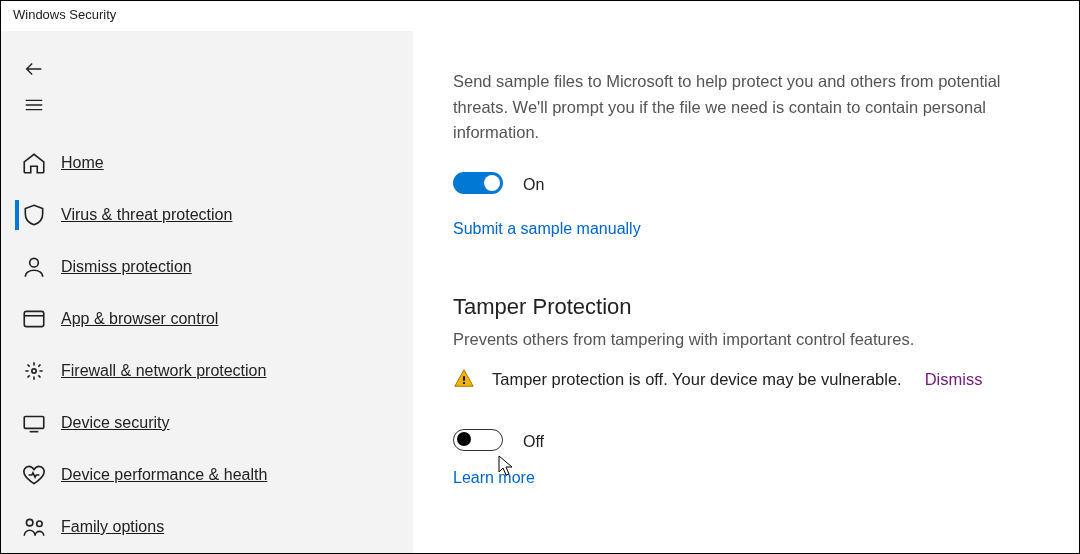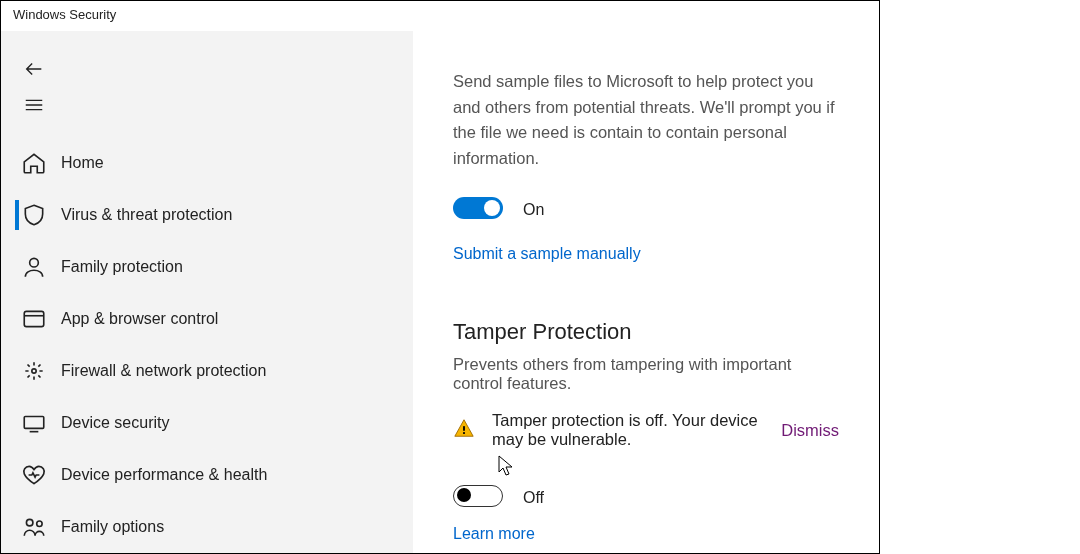--- a/index.html
+++ b/index.html
@@ -4,21 +4,21 @@
 <style>
   * { box-sizing: border-box; margin: 0; padding: 0; }
   html, body {
     width: 1080px; height: 554px;
     font-family: "Segoe UI", -apple-system, Arial, sans-serif;
     color: #1a1a1a;
     background: #fff;
     overflow: hidden;
   }
   .window {
-    width: 880px; height: 554px;
+    width: 1080px; height: 554px;
     border: 1px solid #000;
     display: flex; flex-direction: column;
   }
   .titlebar {
     height: 30px;
     padding: 6px 12px 0 12px;
     font-size: 13px;
     color: #222;
   }
   .body {
@@ -34,21 +34,21 @@
   }
   .topbtn {
     height: 46px;
     display: flex; align-items: center;
     padding-left: 22px;
     cursor: pointer;
   }
   .topbtn svg { width: 22px; height: 22px; }
   .nav {
     margin-top: 12px;
-    display: flex; flex-direction: column;
+    display: flex; flex-direction: column; text-decoration: underline;
   }
   .nav-item {
     height: 52px;
     display: flex; align-items: center;
     padding-left: 14px;
     cursor: pointer;
     position: relative;
   }
   .nav-item .bar {
     width: 4px; height: 30px;
@@ -180,21 +180,21 @@
           <span class="label">Virus &amp; threat protection</span>
         </div>
         <div class="nav-item">
           <div class="bar"></div>
           <span class="icon">
             <svg viewBox="0 0 24 24" fill="none" stroke="#222" stroke-width="1.5">
                 <circle cx="12" cy="8" r="4"></circle>
                 <path d="M4 21c0-4 4-6 8-6s8 2 8 6"></path>
               </svg>
           </span>
-          <span class="label">Family protection</span>
+          <span class="label">Dismiss protection</span>
         </div>
         <div class="nav-item">
           <div class="bar"></div>
           <span class="icon">
             <svg viewBox="0 0 24 24" fill="none" stroke="#222" stroke-width="1.5">
                 <rect x="3" y="5" width="18" height="14" rx="2"></rect>
                 <path d="M3 9h18"></path>
               </svg>
           </span>
           <span class="label">App &amp; browser control</span>

